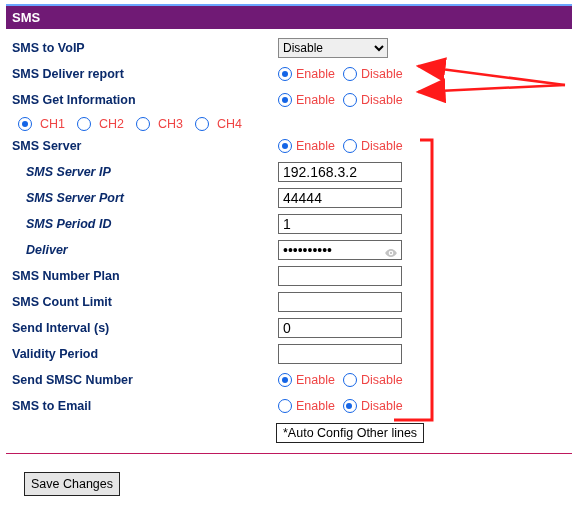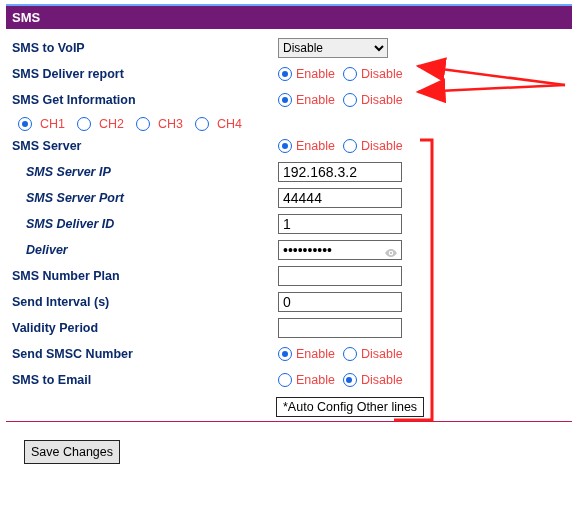--- a/index.html
+++ b/index.html
@@ -14,21 +14,21 @@
   .ctrl { display: flex; align-items: flex-end; gap: 2px; }
   select { width: 110px; height: 20px; font-size: 12px; border: 1px solid #888; background: #efefef; }
   input[type=text], input[type=password] {
     width: 124px; height: 20px; padding: 1px 4px; font-size: 14px;
     border: 1px solid #666; font-family: Arial, Helvetica, sans-serif;
   }
   .radio { appearance: none; -webkit-appearance: none; width: 14px; height: 14px; border: 1.5px solid #1565e6; border-radius: 50%; display: inline-block; position: relative; cursor: pointer; background: #fff; }
   .radio:checked::after { content: ""; position: absolute; left: 2.5px; top: 2.5px; width: 6px; height: 6px; border-radius: 50%; background: #1565e6; }
   .radio-label { font-weight: normal; font-size: 12.5px; color: #ef4444; margin-right: 6px; margin-left: 2px; }
   .chan-row { padding: 4px 0 2px 12px; display: flex; gap: 6px; align-items: center; font-size: 12.5px; }
-  .auto-btn { margin: 4px 0 4px 270px; border: 1px solid #222; background: #fff; padding: 2px 6px; font-size: 12.5px; cursor: pointer; }
+  .auto-btn { margin: 4px 0 10px 270px; border: 1px solid #222; background: #fff; padding: 2px 6px; font-size: 12.5px; cursor: pointer; }
   .save-btn { margin: 18px 0 0 18px; border: 1.5px solid #222; background: #e5e5e5; padding: 4px 6px; font-size: 12.5px; cursor: pointer; }
   .eye-icon { position: relative; left: -20px; width: 14px; height: 14px; opacity: .5; pointer-events: none; }
   .overlay { position: absolute; inset: 0; pointer-events: none; }
 </style>
 </head>
 <body>
 
 <div class="wrap">
 
   <div class="title-bar">
@@ -95,21 +95,21 @@
     </div>
 
     <div class="row">
       <div class="label indent">SMS Server Port</div>
       <div class="ctrl">
           <input type="text" value="44444" style="">
         </div>
     </div>
 
     <div class="row">
-      <div class="label indent">SMS Deliver ID</div>
+      <div class="label indent">SMS Period ID</div>
       <div class="ctrl">
           <input type="text" value="1" style="">
         </div>
     </div>
 
     <div class="row">
       <div class="label indent">Deliver</div>
       <div class="ctrl">
         <input type="password" value="••••••••••" style="">
         <svg class="eye-icon" viewBox="0 0 24 24">
@@ -118,20 +118,26 @@
       </div>
     </div>
 
     <div class="row">
       <div class="label">SMS Number Plan</div>
       <div class="ctrl">
           <input type="text" value="" style="">
         </div>
     </div>
 
+    <div class="row">
+      <div class="label">SMS Count Limit</div>
+      <div class="ctrl">
+          <input type="text" value="" style="">
+        </div>
+    </div>
 
     <div class="row">
       <div class="label">Send Interval (s)</div>
       <div class="ctrl">
           <input type="text" value="0" style="">
         </div>
     </div>
 
     <div class="row">
       <div class="label">Validity Period</div>

